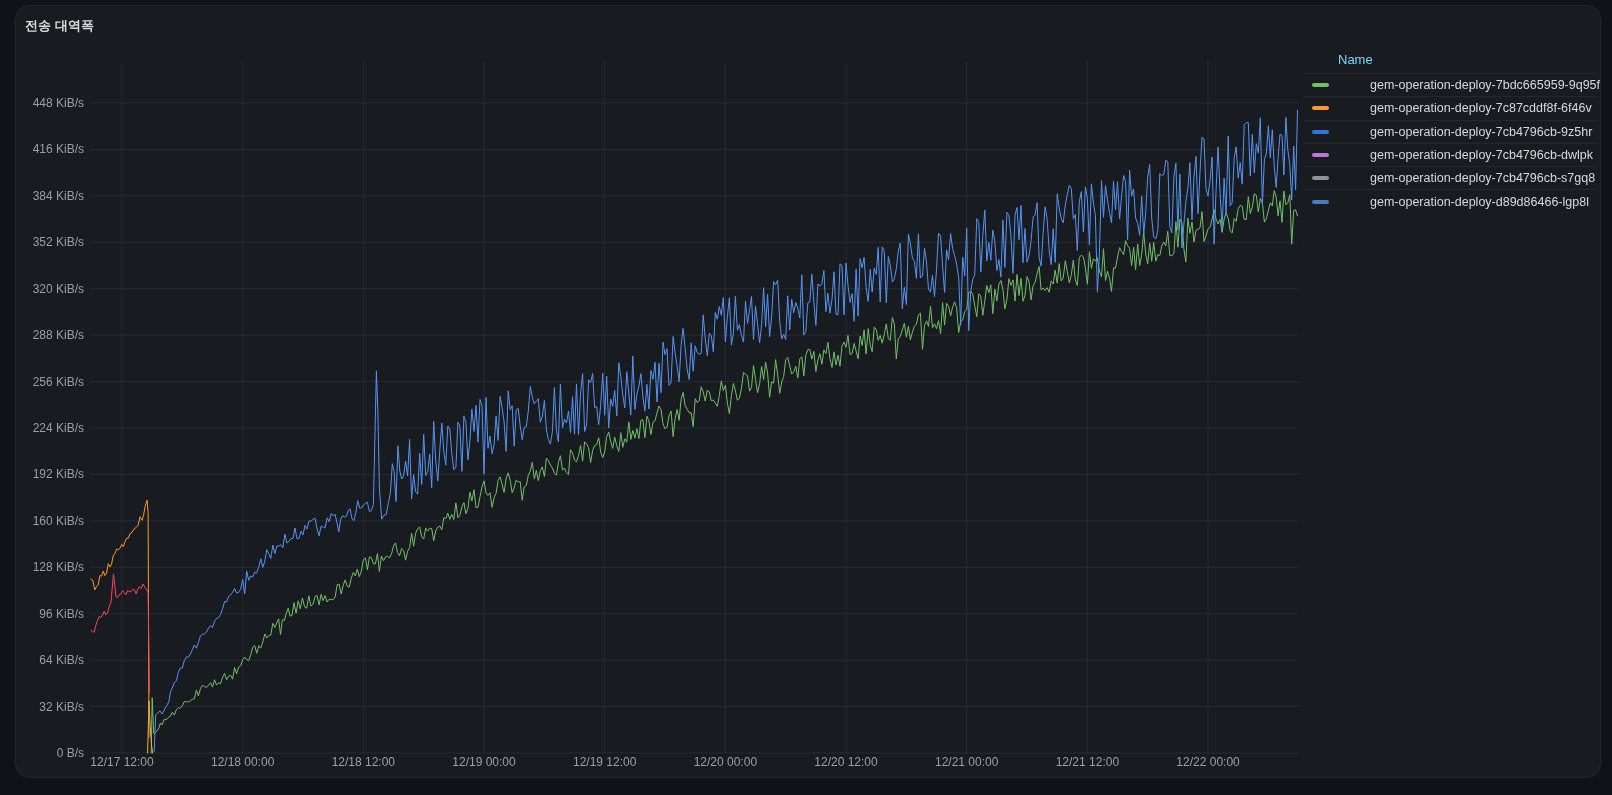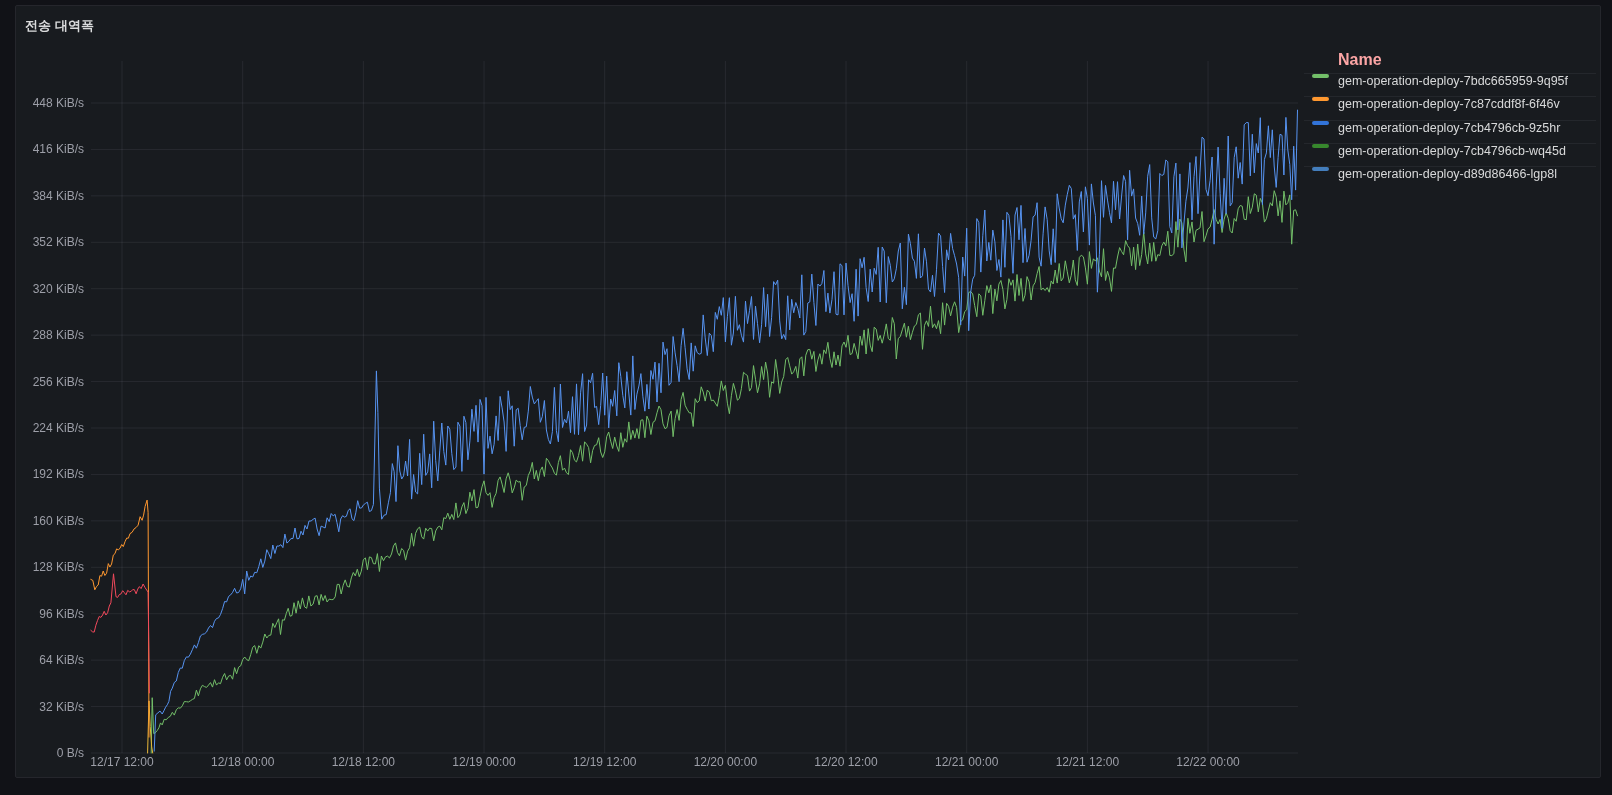--- a/index.html
+++ b/index.html
@@ -4,44 +4,44 @@
 <style>
   html,body{margin:0;padding:0;}
   body{
     width:1612px;height:795px;overflow:hidden;
     background:#111217;
     font-family:"Liberation Sans",sans-serif;
     -webkit-font-smoothing:antialiased;
   }
   .panel{
     position:absolute;left:15px;top:5px;width:1586px;height:773px;
-    background:#181b1f;border:1px solid #25262c;border-radius:2px;
+    background:#181b1f;border:1px solid #25262c;border-radius:14px;
     box-sizing:border-box;
   }
   .panel-title{
     position:absolute;left:9px;top:11px;
     font-size:13px;font-weight:600;color:#d9dadb;letter-spacing:.1px;
     cursor:pointer;z-index:3;
   }
   svg.chart{position:absolute;left:0;top:0;}
   svg text{font-family:"Liberation Sans",sans-serif;}
   .ytick{fill:#9d9fa8;font-size:12px;}
   .xtick{fill:#9d9fa8;font-size:12px;}
   .legend{
     position:absolute;left:1288px;top:40px;width:292px;z-index:2;
   }
   .legend-header{
     height:27px;display:flex;align-items:center;
     padding-left:34px;box-sizing:border-box;
-    color:#fca5a5;font-size:16px;font-weight:700;cursor:pointer;
+    color:#7dd3fc;font-size:13px;font-weight:400;cursor:pointer;
   }
   .legend-row{
-    height:23.3px;display:flex;
+    height:23.3px;display:flex;align-items:center;
     border-top:1px solid rgba(204,204,220,0.07);
-    padding-left:8px;box-sizing:border-box;cursor:pointer;
+    padding-left:8px;box-sizing:border-box;cursor:pointer;gap:32px;
   }
   .swatch{
     width:17px;height:4px;border-radius:2px;flex:none;margin-right:9px;
   }
   .legend-label{
     color:#d8d9da;font-size:12.5px;white-space:nowrap;
   }
 </style>
 </head>
 <body>
@@ -114,22 +114,26 @@
         </div>
         <div class="legend-row">
           <span class="swatch" style="background: rgb(255, 152, 48);"></span>
           <span class="legend-label">gem-operation-deploy-7c87cddf8f-6f46v</span>
         </div>
         <div class="legend-row">
           <span class="swatch" style="background: rgb(50, 116, 217);"></span>
           <span class="legend-label">gem-operation-deploy-7cb4796cb-9z5hr</span>
         </div>
         <div class="legend-row">
-          <span class="swatch" style="background: rgb(55, 135, 45);"></span>
-          <span class="legend-label">gem-operation-deploy-7cb4796cb-wq45d</span>
+          <span class="swatch" style="background: rgb(184, 119, 217);"></span>
+          <span class="legend-label">gem-operation-deploy-7cb4796cb-dwlpk</span>
+        </div>
+        <div class="legend-row">
+          <span class="swatch" style="background: rgb(142, 145, 150);"></span>
+          <span class="legend-label">gem-operation-deploy-7cb4796cb-s7gq8</span>
         </div>
         <div class="legend-row">
           <span class="swatch" style="background: rgb(68, 126, 188);"></span>
           <span class="legend-label">gem-operation-deploy-d89d86466-lgp8l</span>
         </div>
       </div>
   </div>
 </div>
 
 </body></html>

